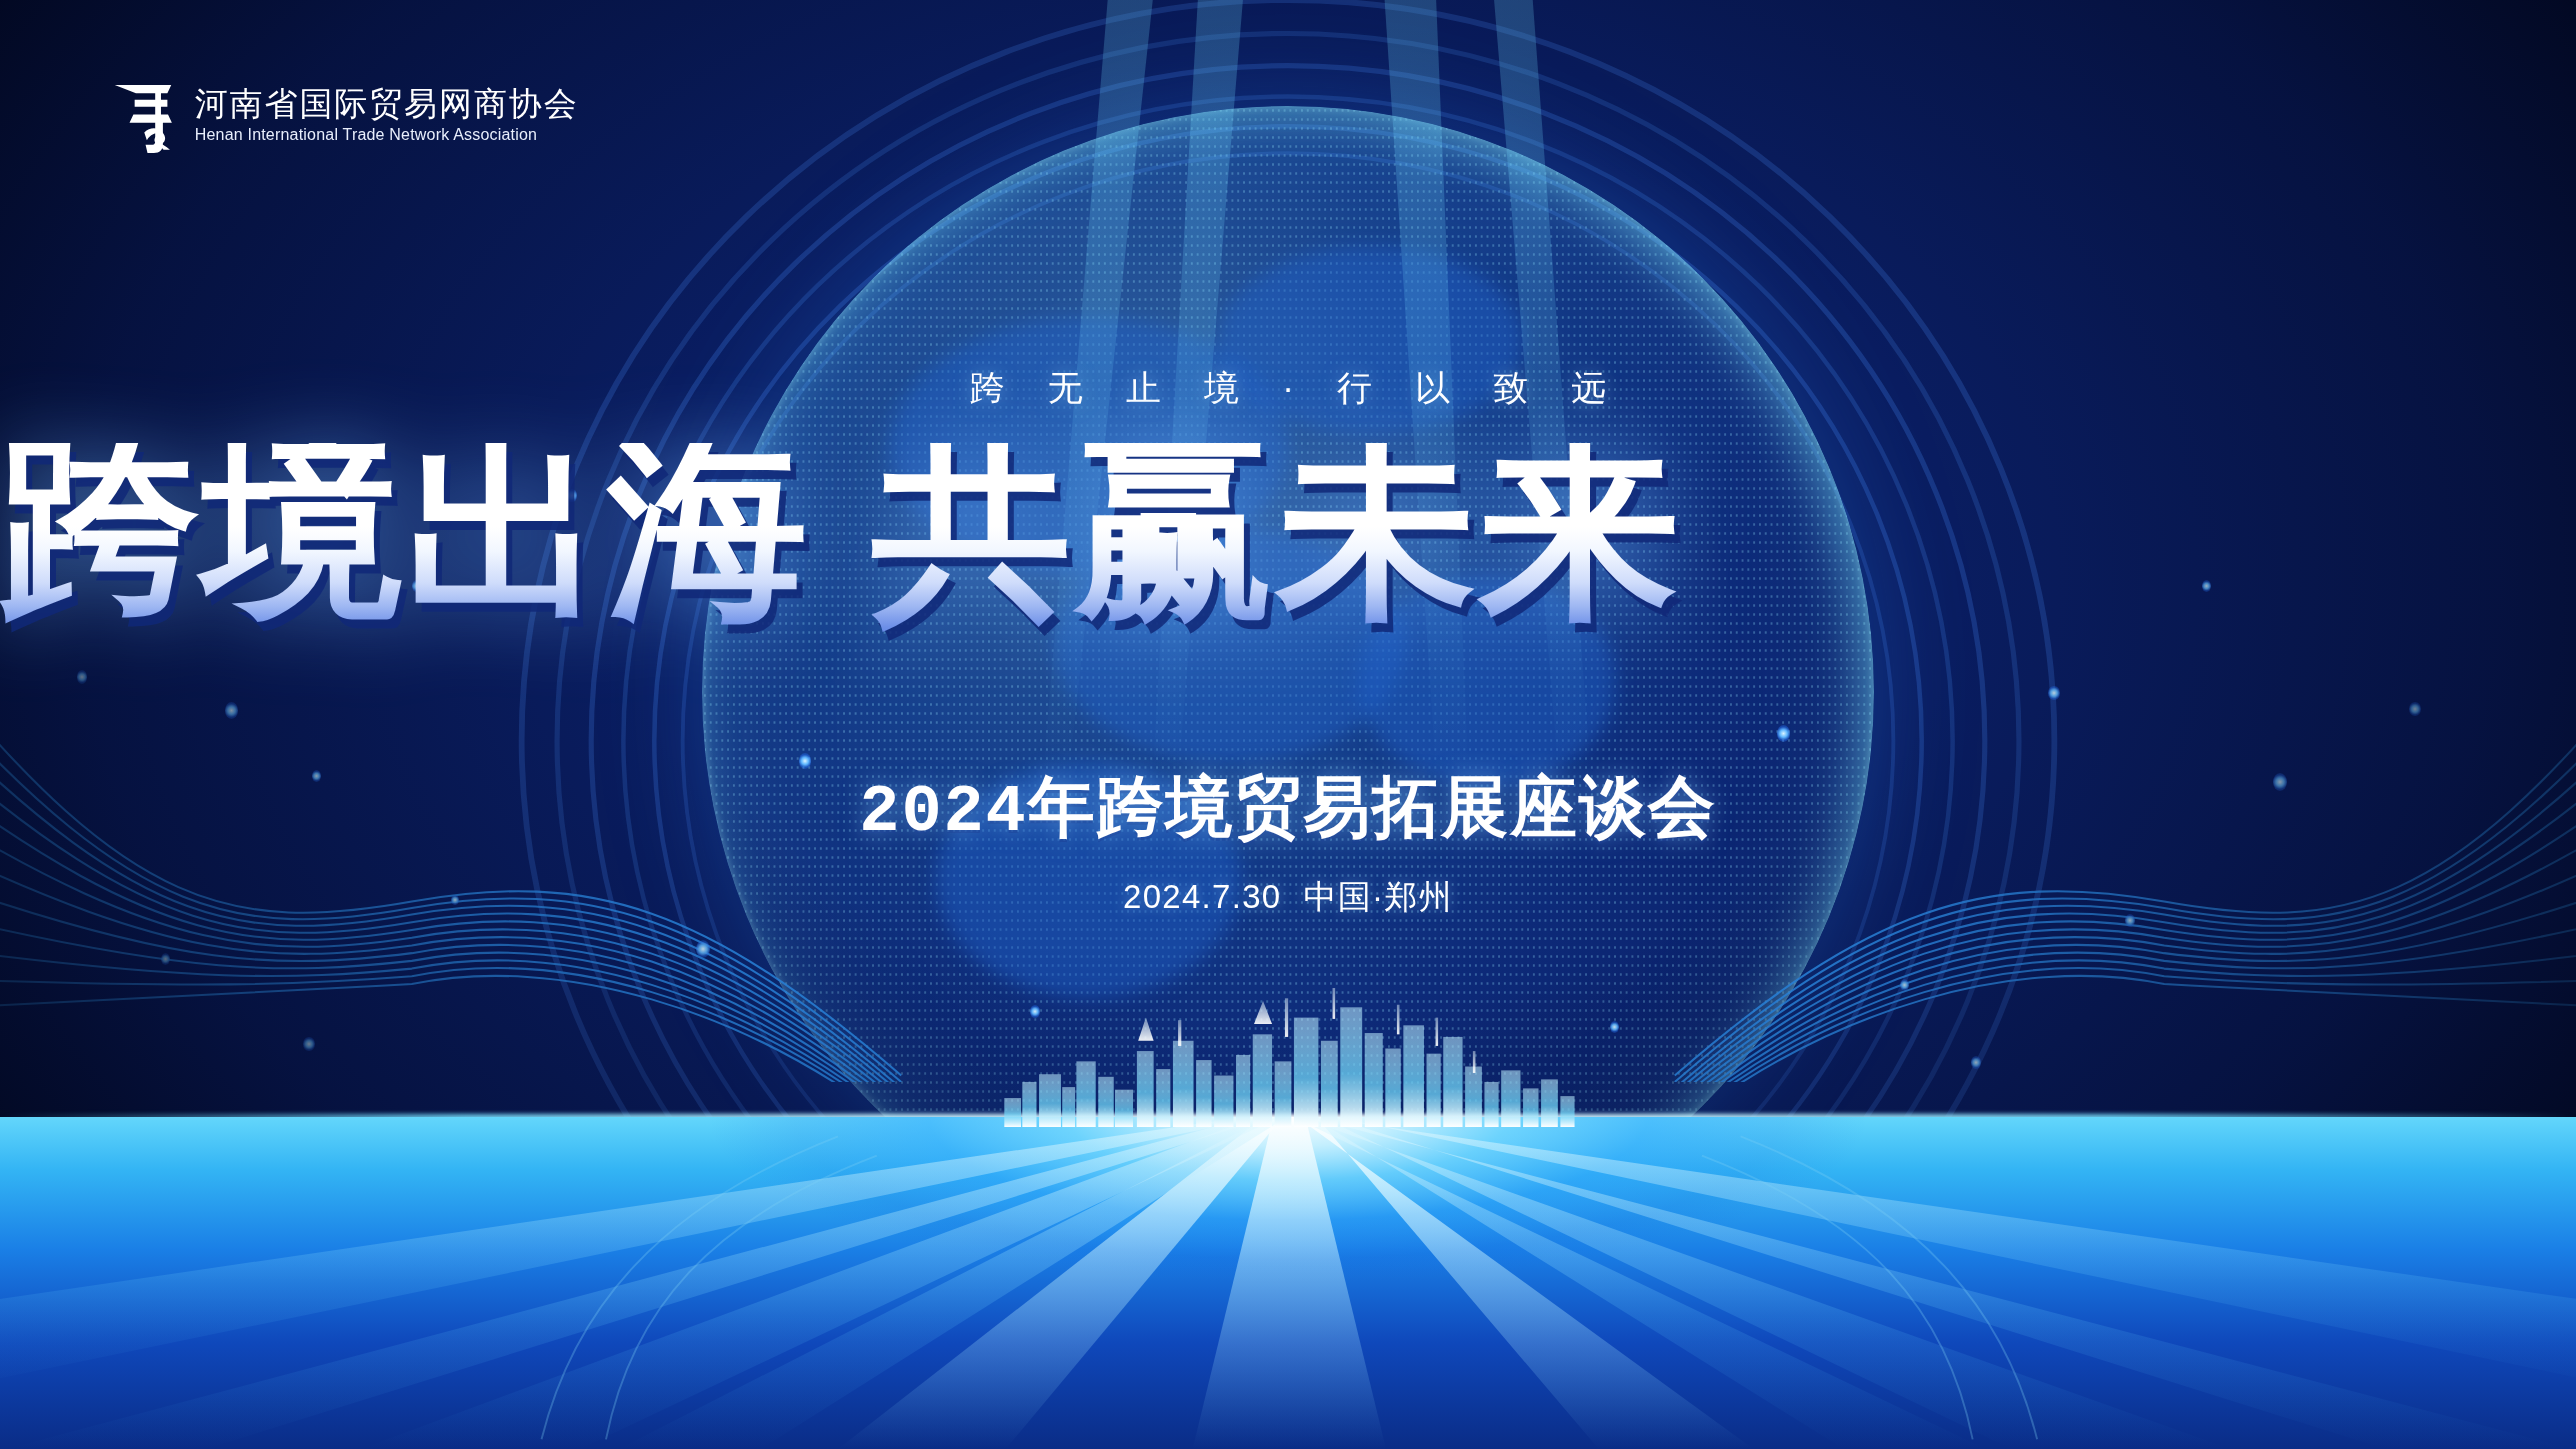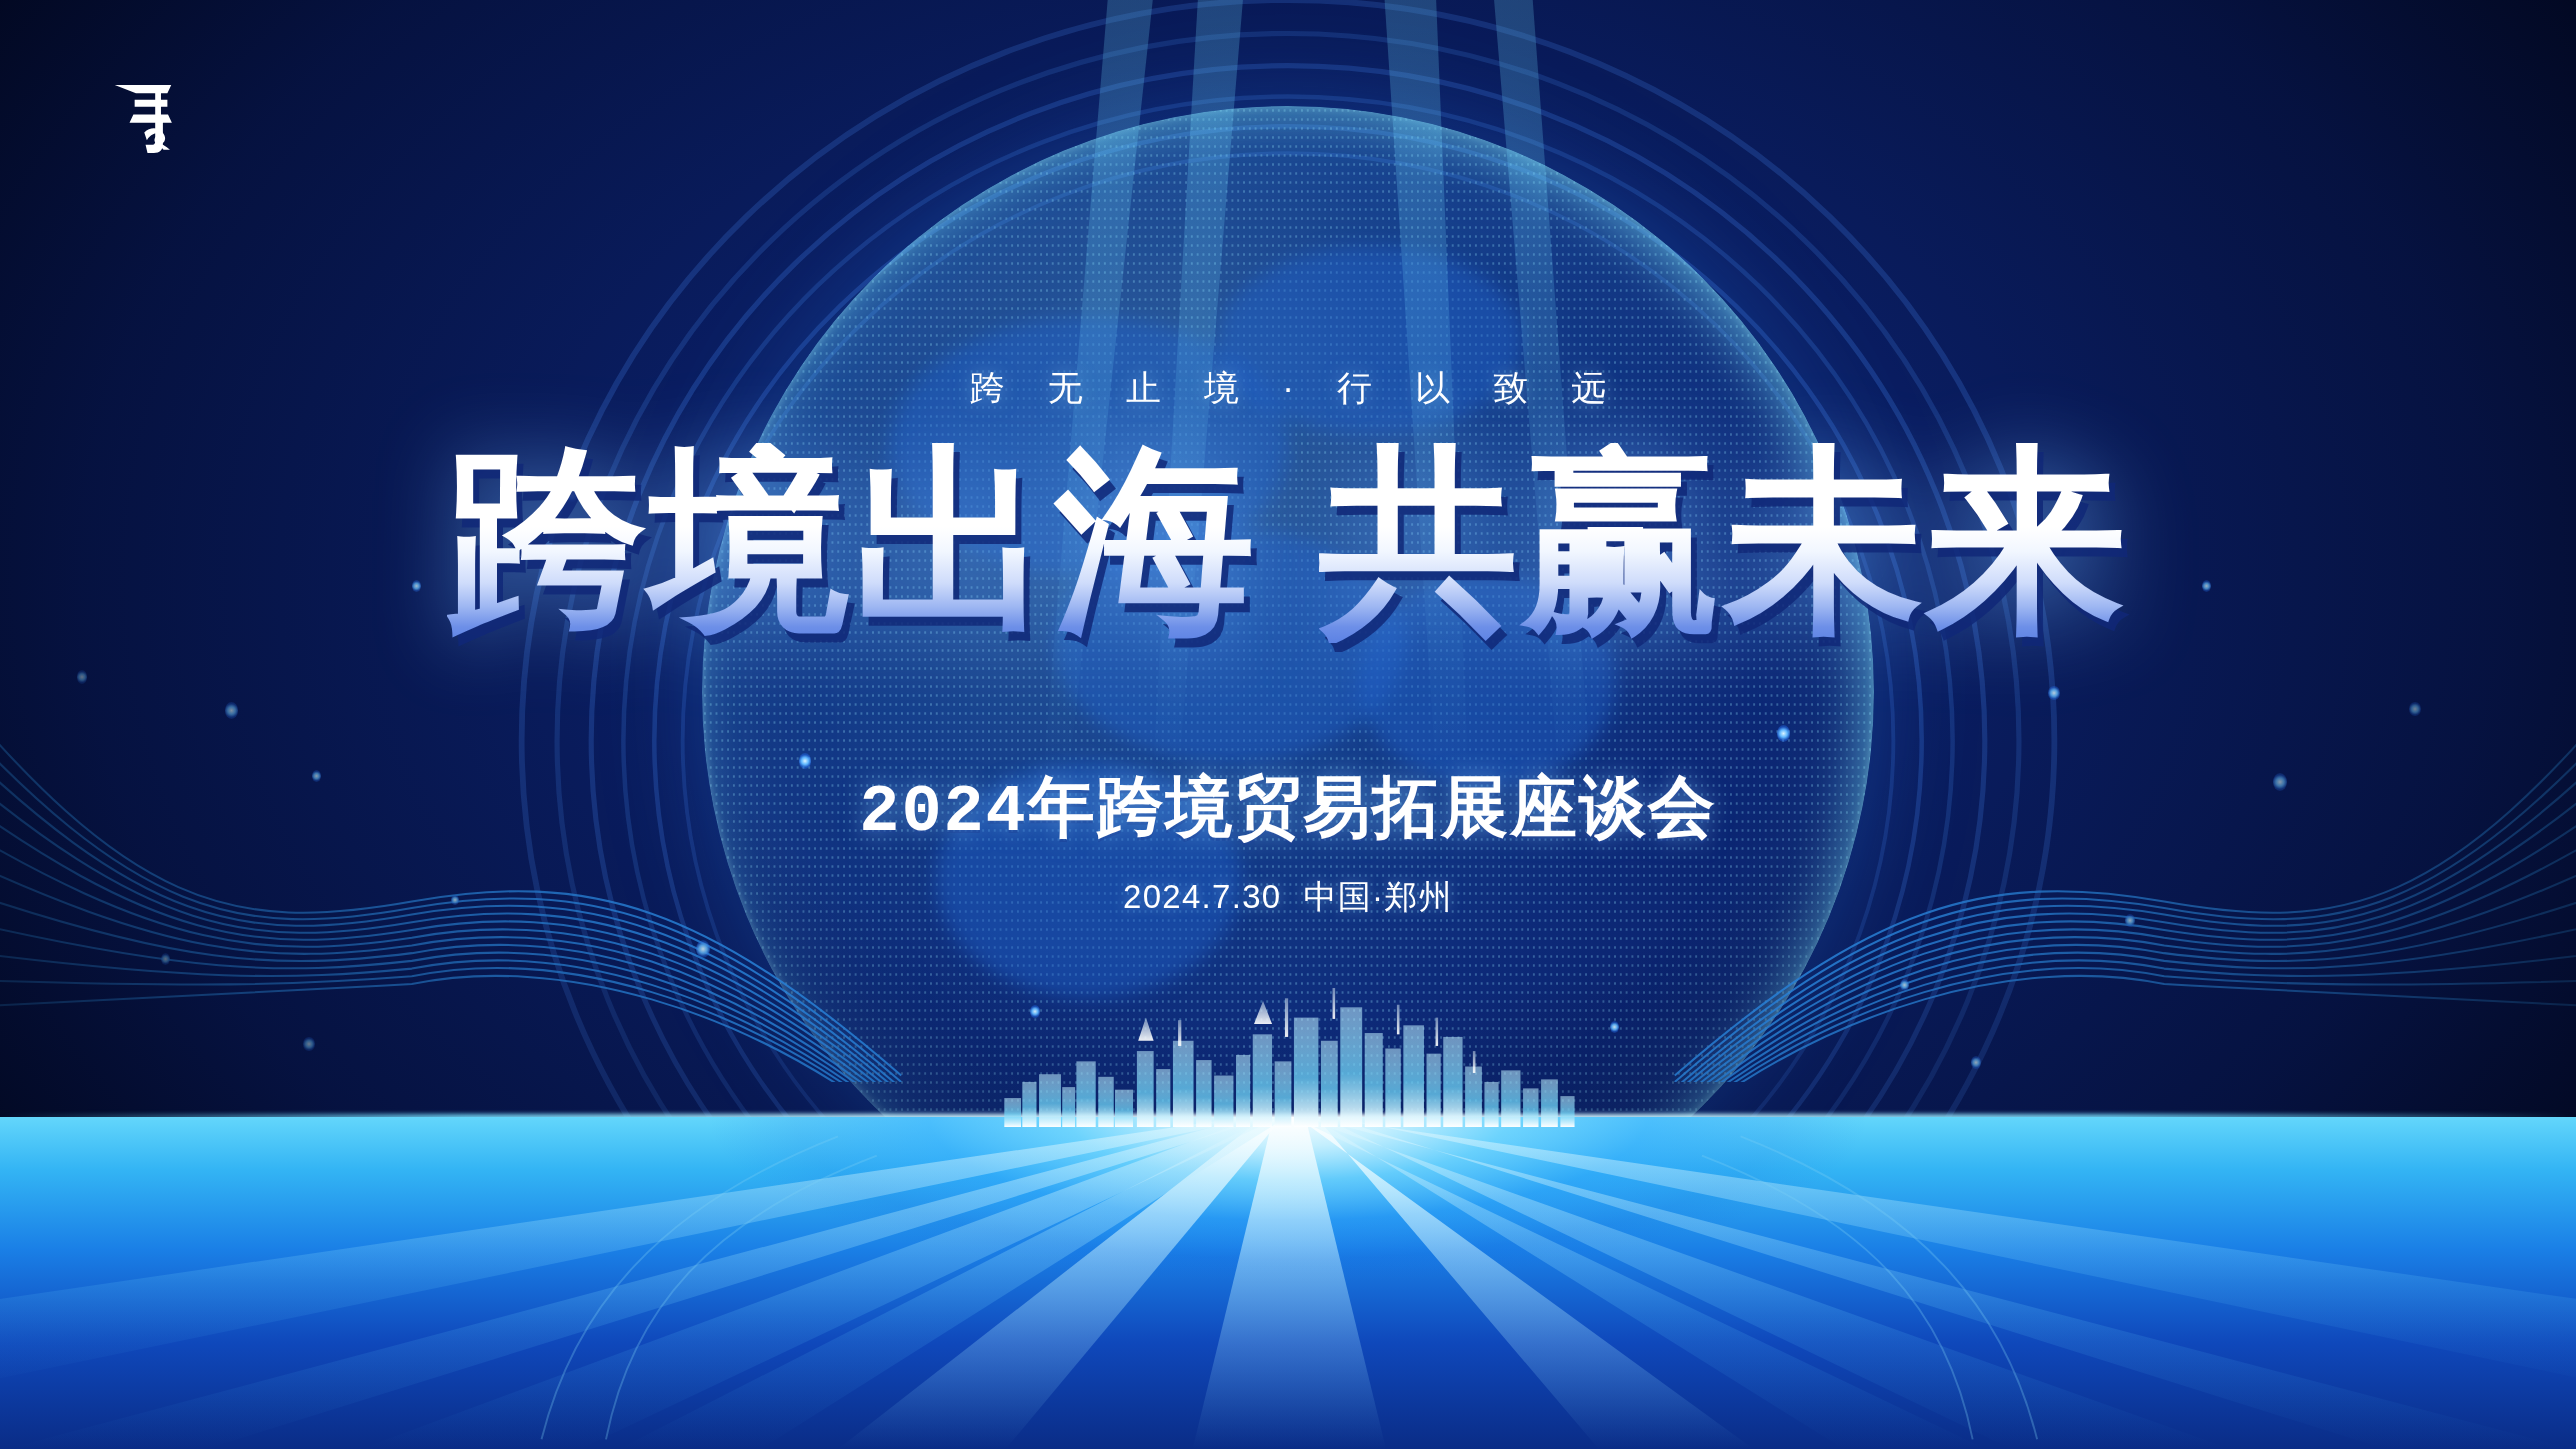--- a/index.html
+++ b/index.html
@@ -157,27 +157,26 @@
     letter-spacing: 16.7px;
     text-indent: 16.7px;
     text-shadow: 0 0 16.7px rgba(150,215,255,0.55);
     white-space: nowrap;
   }
 
   #headline {
     position: absolute;
     left: 0; right: 0;
     top: 443px;
-    text-align: center;
     white-space: nowrap;
     font-size: 200px;
     font-weight: 700;
     line-height: 1;
     letter-spacing: 2.6px;
-    font-family: Liberation Serif, serif;
+    font-family: Liberation Mono, monospace;
     color: #ffffff;
   }
   #headline .hl {
     display: inline-block;
     background-image: linear-gradient(180deg,
         #ffffff 0%, #ffffff 42%, #f2f7ff 54%,
         #cfdcfb 70%, #9db6f2 82%, #6d8fe8 92%, #5c82e4 100%);
     -webkit-background-clip: text;
             background-clip: text;
     color: transparent;
@@ -412,20 +411,24 @@
 
     <div id="logo-block">
       <svg id="logo-mark" viewBox="0 0 108 120">
         <g fill="#ffffff">
           <path d="M10,14 h88 l-6,13 h-10 v10 h10 v11 h-10 v12 h11 l6,13 h-14 v33 c0,9 -5,14 -14,14 h-10 l-3,-13 h11 c3,0 4,-2 4,-5 v-29 h-40 l6,-13 h34 v-12 h-32 v-11 h32 v-10 h-30 z"></path>
           <path d="M24,12 l10,-8 h40 l10,8 z" opacity="0.0"></path>
           <path d="M56,88 c10,-10 24,-8 30,2 c5,7 2,15 -5,16 c-6,1 -10,-3 -9,-8 c1,-4 5,-5 7,-3 c-3,0 -4,3 -2,5 c3,2 7,0 7,-4 c0,-6 -8,-9 -15,-5 c-6,3 -9,9 -9,9 z"></path>
           <path d="M74,104 c8,1 16,5 22,11 h-10 c-4,-5 -8,-8 -14,-9 z"></path>
         </g>
       </svg>
+      <div id="logo-text-wrap">
+        <div id="logo-cn">河南省国际贸易网商协会</div>
+        <div id="logo-en">Henan International Trade Network Association</div>
+      </div>
     </div>
 
     <div id="tagline">跨 无 止 境 · 行 以 致 远</div>
 
     <div id="headline">
       <span class="hl">跨境出海</span><span class="gap"></span><span class="hl">共赢未来</span>
     </div>
 
     <div id="subtitle">2024年跨境贸易拓展座谈会</div>
 

